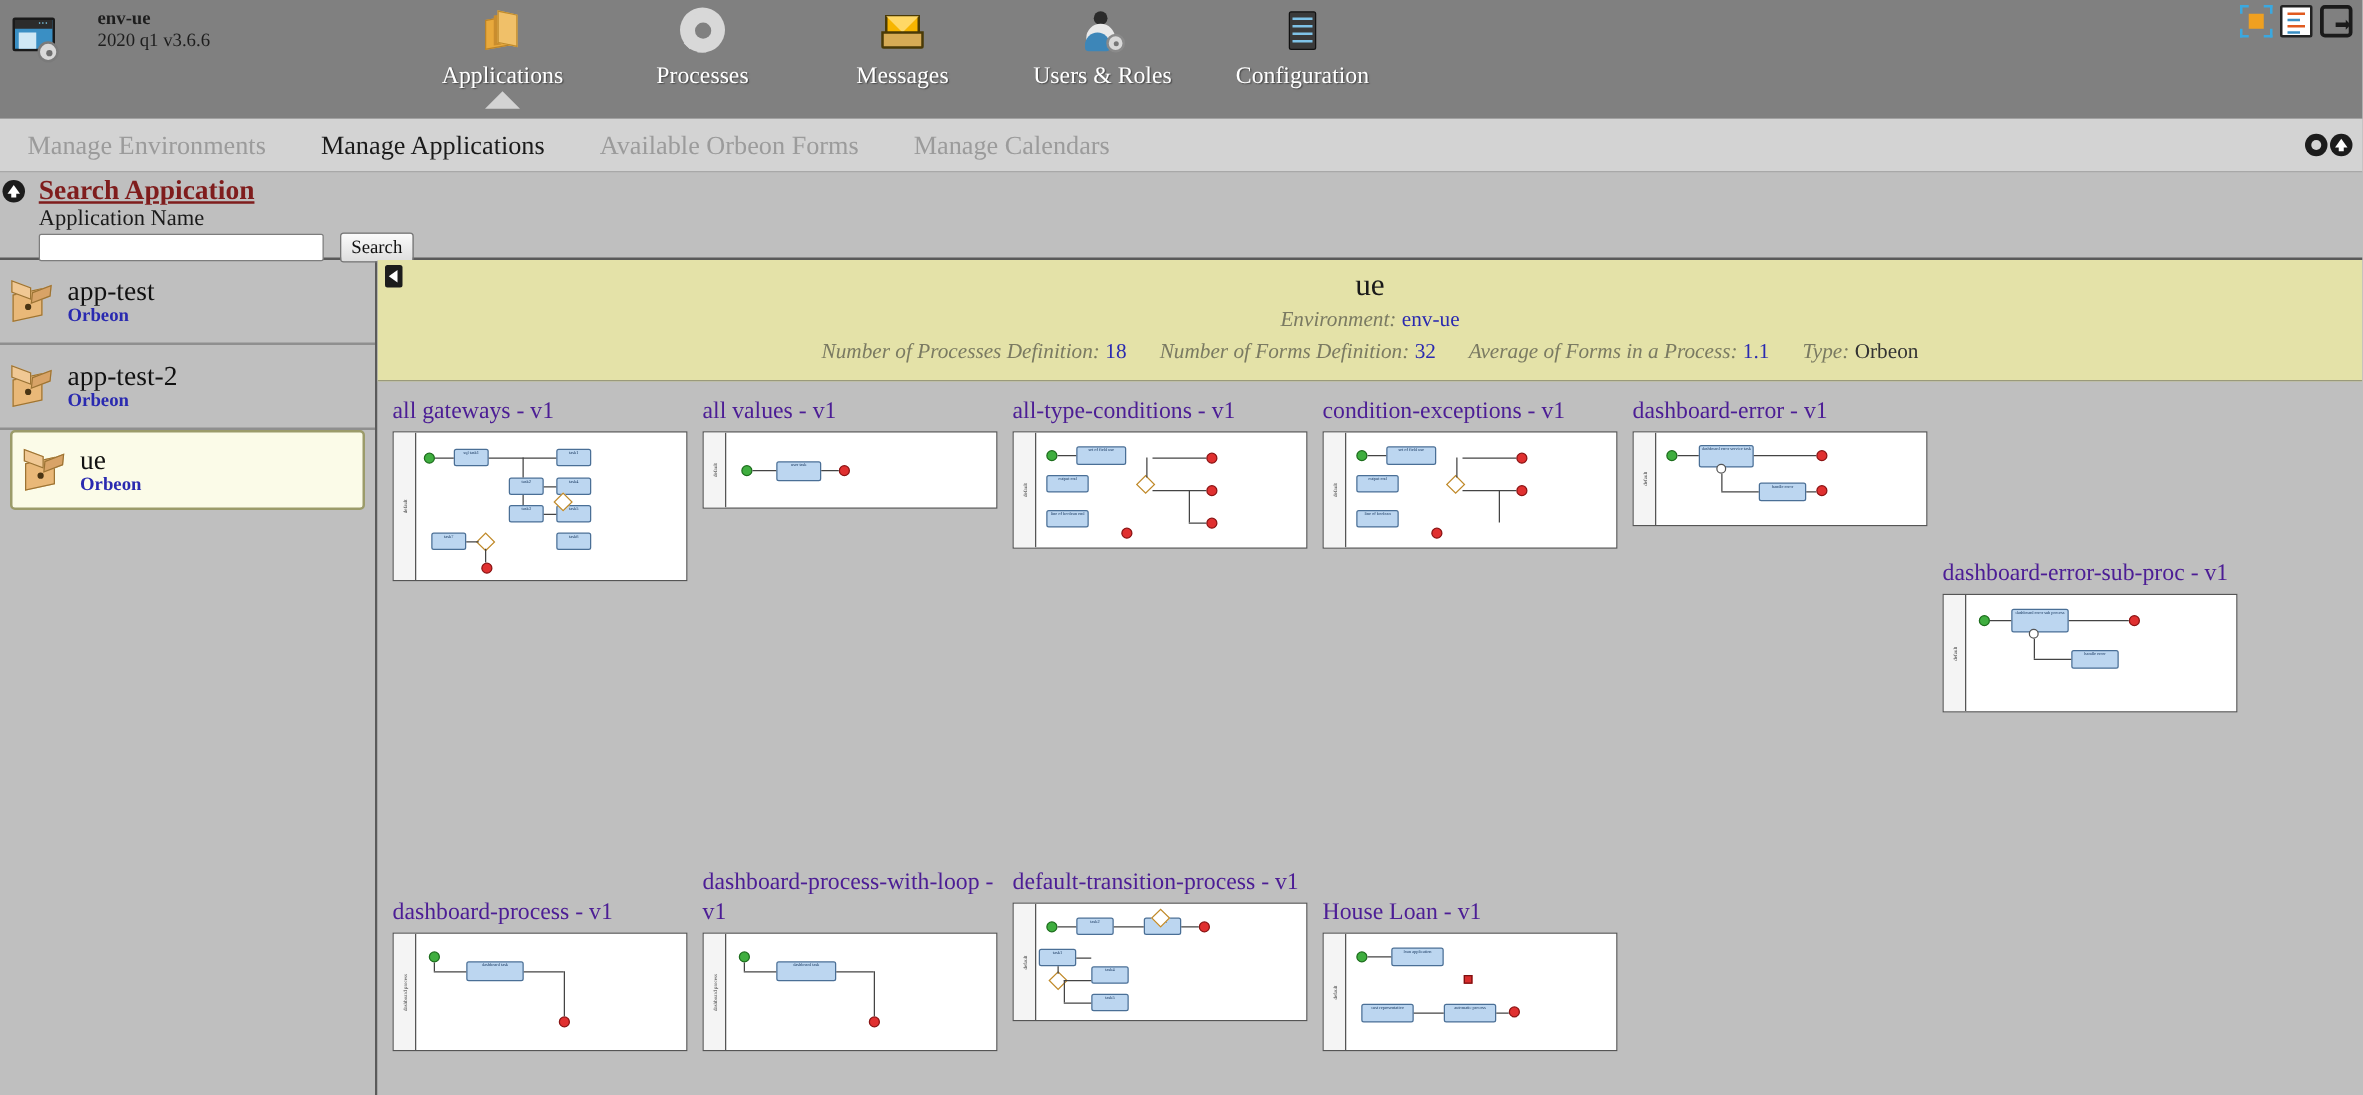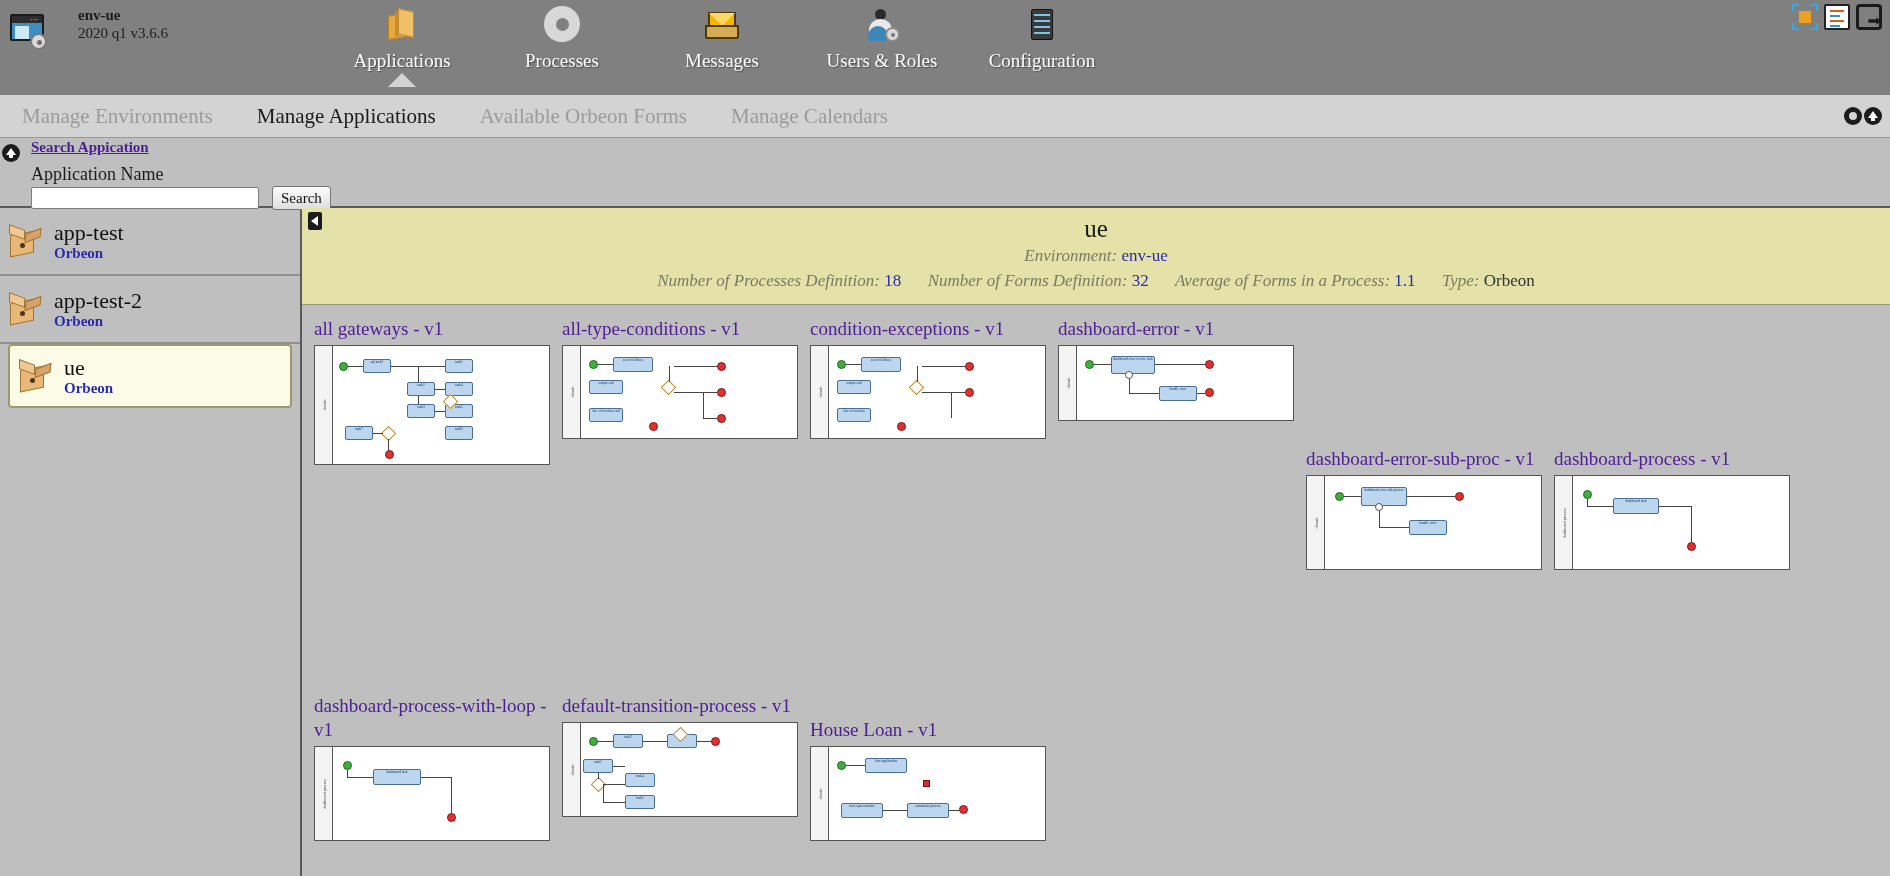--- a/index.html
+++ b/index.html
@@ -126,21 +126,21 @@
     background:#bfbfbf;height:70px;position:relative;
     border-bottom:2px solid #5a5a5a;
   }
   .sp-toggle{
     position:absolute;left:2px;top:6px;width:18px;height:18px;border-radius:50%;
     background:#1c1c1c;cursor:pointer;
   }
   .sp-toggle:after{content:"";position:absolute;left:4px;top:4px;width:0;height:0;border-left:5px solid transparent;border-right:5px solid transparent;border-bottom:7px solid #ffffff;}
   .sp-toggle:before{content:"";position:absolute;left:7px;top:9px;width:4px;height:5px;background:#ffffff;}
   .sp-title{
-    position:absolute;left:31px;top:1px;font-size:15px;font-weight:bold;color:#4c1d95;
+    position:absolute;left:31px;top:1px;font-size:22px;font-weight:bold;color:#7f1d1d;
     text-decoration:underline;cursor:pointer;
   }
   .sp-label{position:absolute;left:31px;top:26px;font-size:18px;color:#1a1a1a;}
   .sp-input{
     position:absolute;left:31px;top:49px;width:228px;height:22px;
     border:1px solid #7d7d7d;background:#ffffff;font-size:14px;padding:2px 4px;
     font-family:"Liberation Serif", serif;border-radius:2px;
   }
   .sp-btn{
     position:absolute;left:272px;top:48px;height:24px;padding:0 8px;
@@ -451,20 +451,33 @@
           <div class="ln h" style="left:76px;top:20px;width:54px"></div>
           <div class="ln v" style="left:103px;top:20px;height:16px"></div>
           <div class="ln v" style="left:103px;top:50px;height:8px"></div>
           <div class="ln h" style="left:58px;top:87px;width:10px"></div>
           <div class="ln v" style="left:73px;top:93px;height:11px"></div>
           <div class="ln h" style="left:120px;top:43px;width:10px"></div>
           <div class="ln h" style="left:120px;top:65px;width:10px"></div>
         </div>
       </div>
 
+      <div class="card">
+        <div class="card-title">all values - v1</div>
+        <div class="thumb" style="height:62px">
+          <div class="lane">
+              <span>default</span>
+            </div>
+          <div class="n-start" style="left:30px;top:26px"></div>
+          <div class="n-task" style="left:58px;top:23px;width:36px;height:16px">user task</div>
+          <div class="n-end" style="left:108px;top:26px"></div>
+          <div class="ln h" style="left:39px;top:30px;width:19px"></div>
+          <div class="ln h" style="left:94px;top:30px;width:14px"></div>
+        </div>
+      </div>
 
       <div class="card">
         <div class="card-title">all-type-conditions - v1</div>
         <div class="thumb" style="height:94px">
           <div class="lane">
               <span>default</span>
             </div>
           <div class="n-start" style="left:26px;top:14px"></div>
           <div class="n-task" style="left:50px;top:11px;width:40px;height:15px">set of field use</div>
           <div class="n-gw" style="left:100px;top:36px"></div>

